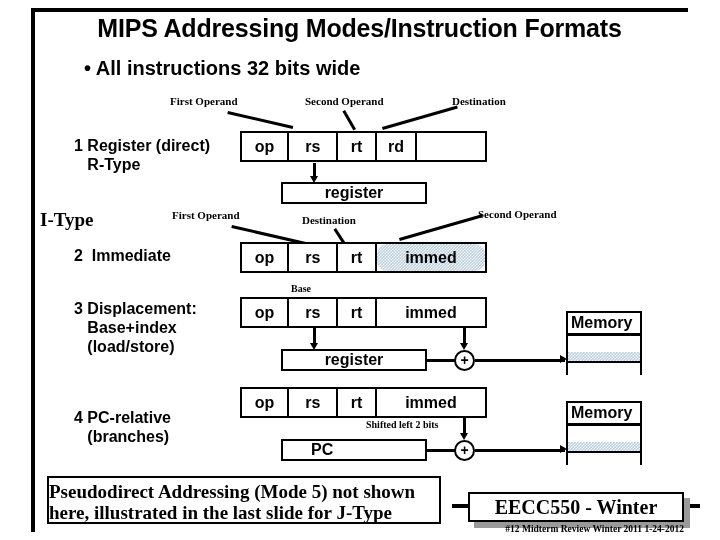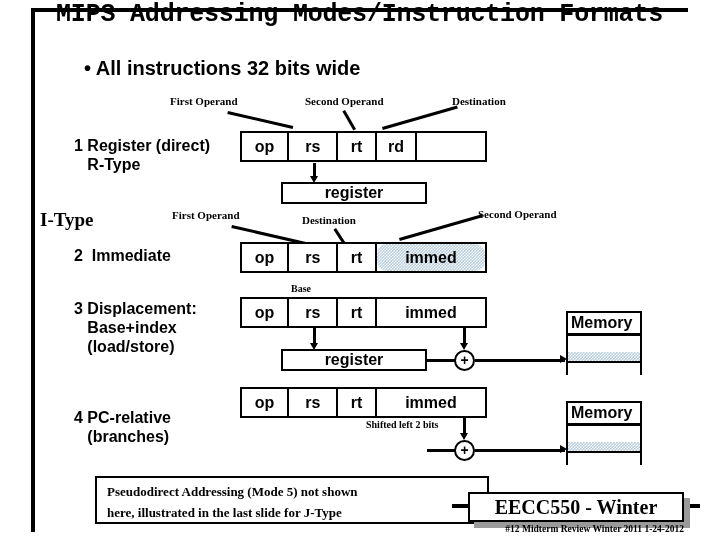--- a/index.html
+++ b/index.html
@@ -7,22 +7,22 @@
        font-family:"Liberation Sans",sans-serif;color:#000;}
 
   #slide{position:relative;width:720px;height:540px;background:#ffffff;}
 
   
   #frame{position:absolute;left:31px;top:8px;width:657px;height:524px;
          border-left:4px solid #000;border-top:4px solid #000;
          border-right:0;border-bottom:0;box-sizing:border-box;}
 
   
-  .title{position:absolute;left:31px;top:0;width:657px;text-align:center;
-         font-family:Liberation Mono, monospace;font-weight:bold;font-size:25px;
+  .title{position:absolute;left:31px;top:14px;width:657px;text-align:center;
+         font-family:Liberation Sans, sans-serif;font-weight:bold;font-size:25px;
          letter-spacing:-0.2px;white-space:nowrap;}
   .bullet{position:absolute;left:84px;top:57px;font-size:20px;font-weight:bold;
           white-space:nowrap;}
   .bullet .dot{font-size:20px;}
 
   .serif-lbl{position:absolute;font-family:"Liberation Serif",serif;
              font-weight:bold;font-size:11px;white-space:nowrap;}
   .tiny-lbl{position:absolute;font-family:"Liberation Serif",serif;
             font-weight:bold;font-size:10px;white-space:nowrap;}
   .itype{position:absolute;left:40px;top:209px;
@@ -69,22 +69,22 @@
   .vline{position:absolute;background:#000;width:2.5px;}
   .diag{position:absolute;background:#000;height:2.5px;transform-origin:0 0;}
   .arrow-d{position:absolute;width:0;height:0;border-left:4.5px solid transparent;
            border-right:4.5px solid transparent;border-top:7px solid #000;}
   .arrow-r{position:absolute;width:0;height:0;border-top:4.5px solid transparent;
            border-bottom:4.5px solid transparent;border-left:7px solid #000;}
 
   
   .callout{position:absolute;left:47px;top:476px;width:394px;height:48px;
            border:2.5px solid #000;background:#fff;box-sizing:border-box;
-           font-family:"Liberation Serif",serif;font-weight:bold;font-size:13px;
-           line-height:21px;padding:3px 0 0 10px;margin-left:48px;}
+           font-family:"Liberation Serif",serif;font-weight:bold;font-size:19px;
+           line-height:21px;padding:3px 0 0 0;}
 
   .sigbox{position:absolute;left:468px;top:492px;width:216px;height:30px;
           border:2.5px solid #000;background:#fff;box-sizing:border-box;
           font-family:"Liberation Serif",serif;font-weight:bold;font-size:20px;
           text-align:center;line-height:27px;}
   .sigshadow{position:absolute;left:474px;top:498px;width:216px;height:30px;
              background:#9a9a9a;}
   .sigtick-l{position:absolute;left:452px;top:504px;width:18px;height:4px;background:#000;}
   .sigtick-r{position:absolute;left:684px;top:504px;width:16px;height:4px;background:#000;}
   .sigsub{position:absolute;left:468px;top:524px;width:216px;text-align:right;
@@ -195,20 +195,23 @@
     <div class="fld" style="width:50px;">rs</div>
     <div class="fld" style="width:39px;">rt</div>
     <div class="fld" style="width:110px;">immed</div>
   </div>
 
   <div class="tiny-lbl" style="left:366px;top:419px;">Shifted left 2 bits</div>
 
   <div class="vline" style="left:463px;top:418px;height:18px;"></div>
   <div class="arrow-d" style="left:460px;top:433px;"></div>
 
+  <div class="bar lead" style="left:281px;top:439px;width:146px;">
+    <span>PC</span>
+  </div>
 
   <div class="hline" style="left:427px;top:449px;width:28px;"></div>
   <div class="adder" style="left:454px;top:440px;"><span>+</span></div>
   <div class="hline" style="left:475px;top:449px;width:90px;"></div>
   <div class="arrow-r" style="left:560px;top:445px;"></div>
 
   <div class="mem" style="left:566px;top:401px;width:76px;height:64px;">
     <div class="cap">Memory</div>
     <div class="rule"></div>
     <div class="gap" style="height:16px;"></div>

